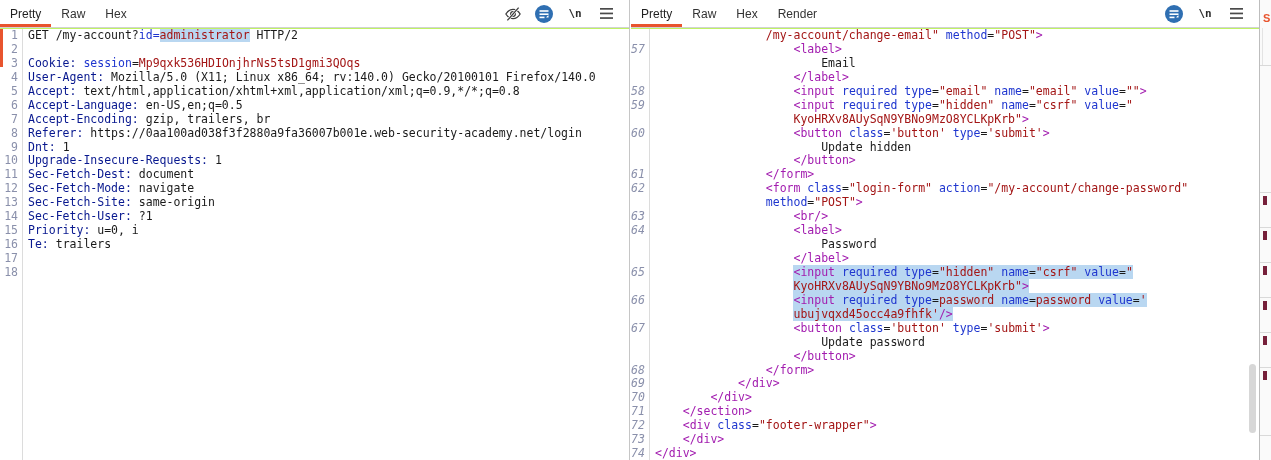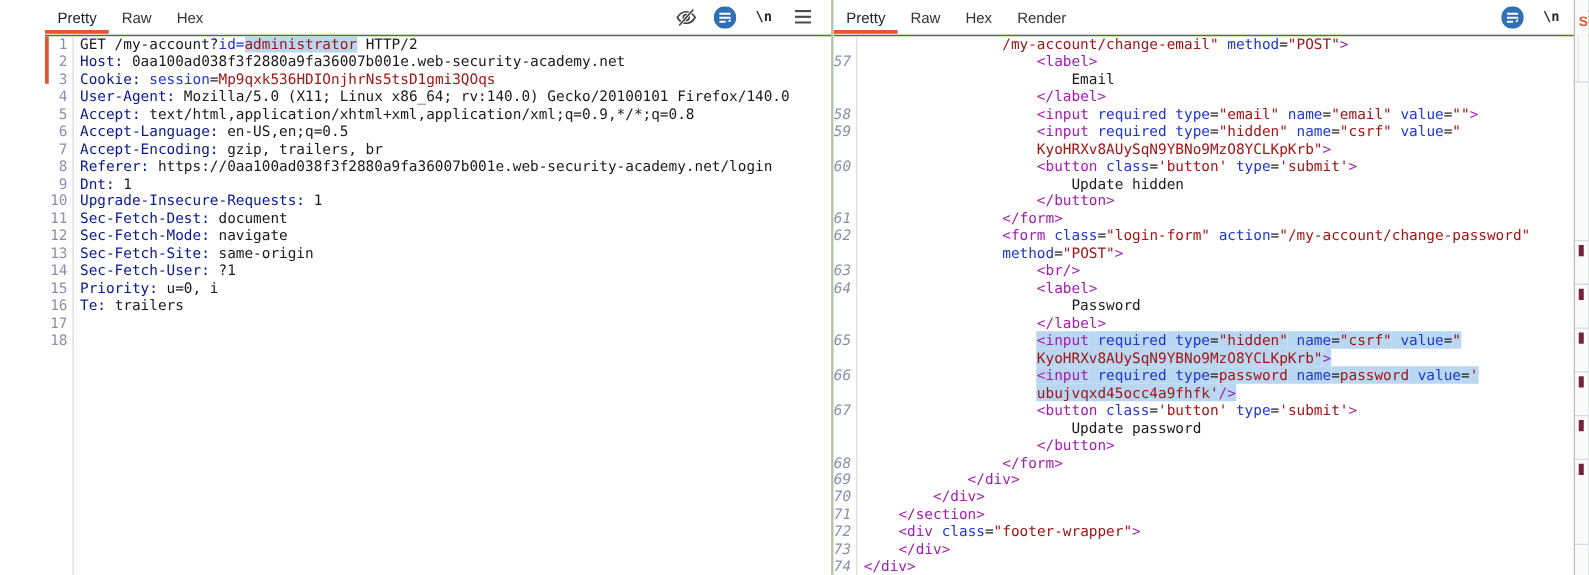--- a/index.html
+++ b/index.html
@@ -1,21 +1,21 @@
 <!DOCTYPE html>
 <html><head>
 <meta charset="utf-8">
 <style>
   * { margin:0; padding:0; box-sizing:border-box; }
   html,body { background:#e9e9e9; }
   .screen {
     position:relative; width:1271px; height:460px; background:#ffffff;
     overflow:hidden; font-family:"Liberation Sans", sans-serif;
   }
-  .panel { position:absolute; top:0; height:460px; background:#4d7c0f;margin-left:36px; }
+  .panel { position:absolute; top:0; height:460px; background:#bef264; }
   .panel.left  { left:0;   width:630px; border-right:1px solid #c6c6c6; }
   .panel.right { left:631px; width:628px; }
 
   
   .tabbar {
     position:absolute; top:0; left:0; right:0; height:28px;
     border-bottom:1px solid #d2d2d2; display:flex; align-items:stretch;
     background:#fff;
   }
   .tab {
@@ -113,21 +113,21 @@
             <rect x="0" y="9.2" width="13" height="1.7" fill="#4a4a4a"></rect>
           </svg>
         </span>
       </div>
     </div>
     <div class="code">
       <div class="gutter-line"></div>
       <div class="sel-stripe"></div>
       <div class="rows-host">
           <div class="row"><span class="ln">1</span><span class="txt"><span class="sg k">GET /my-account?</span><span class="sg b">id=</span><span class="sg r hl">administrator</span><span class="sg k"> HTTP/2</span></span></div>
-          <div class="row"><span class="ln">2</span><span class="txt"><span class="sg n">Host:</span><span class="sg k"> 0aa100ad038f3f2880a9fa36007b001e.web-security-academy.net</span></span></div>
+          <div class="row"><span class="ln">2</span></div>
           <div class="row"><span class="ln">3</span><span class="txt"><span class="sg n">Cookie:</span><span class="sg k"> </span><span class="sg b">session</span><span class="sg k">=</span><span class="sg r">Mp9qxk536HDIOnjhrNs5tsD1gmi3QOqs</span></span></div>
           <div class="row"><span class="ln">4</span><span class="txt"><span class="sg n">User-Agent:</span><span class="sg k"> Mozilla/5.0 (X11; Linux x86_64; rv:140.0) Gecko/20100101 Firefox/140.0</span></span></div>
           <div class="row"><span class="ln">5</span><span class="txt"><span class="sg n">Accept:</span><span class="sg k"> text/html,application/xhtml+xml,application/xml;q=0.9,*/*;q=0.8</span></span></div>
           <div class="row"><span class="ln">6</span><span class="txt"><span class="sg n">Accept-Language:</span><span class="sg k"> en-US,en;q=0.5</span></span></div>
           <div class="row"><span class="ln">7</span><span class="txt"><span class="sg n">Accept-Encoding:</span><span class="sg k"> gzip, trailers, br</span></span></div>
           <div class="row"><span class="ln">8</span><span class="txt"><span class="sg n">Referer:</span><span class="sg k"> https://0aa100ad038f3f2880a9fa36007b001e.web-security-academy.net/login</span></span></div>
           <div class="row"><span class="ln">9</span><span class="txt"><span class="sg n">Dnt:</span><span class="sg k"> 1</span></span></div>
           <div class="row"><span class="ln">10</span><span class="txt"><span class="sg n">Upgrade-Insecure-Requests:</span><span class="sg k"> 1</span></span></div>
           <div class="row"><span class="ln">11</span><span class="txt"><span class="sg n">Sec-Fetch-Dest:</span><span class="sg k"> document</span></span></div>
           <div class="row"><span class="ln">12</span><span class="txt"><span class="sg n">Sec-Fetch-Mode:</span><span class="sg k"> navigate</span></span></div>

